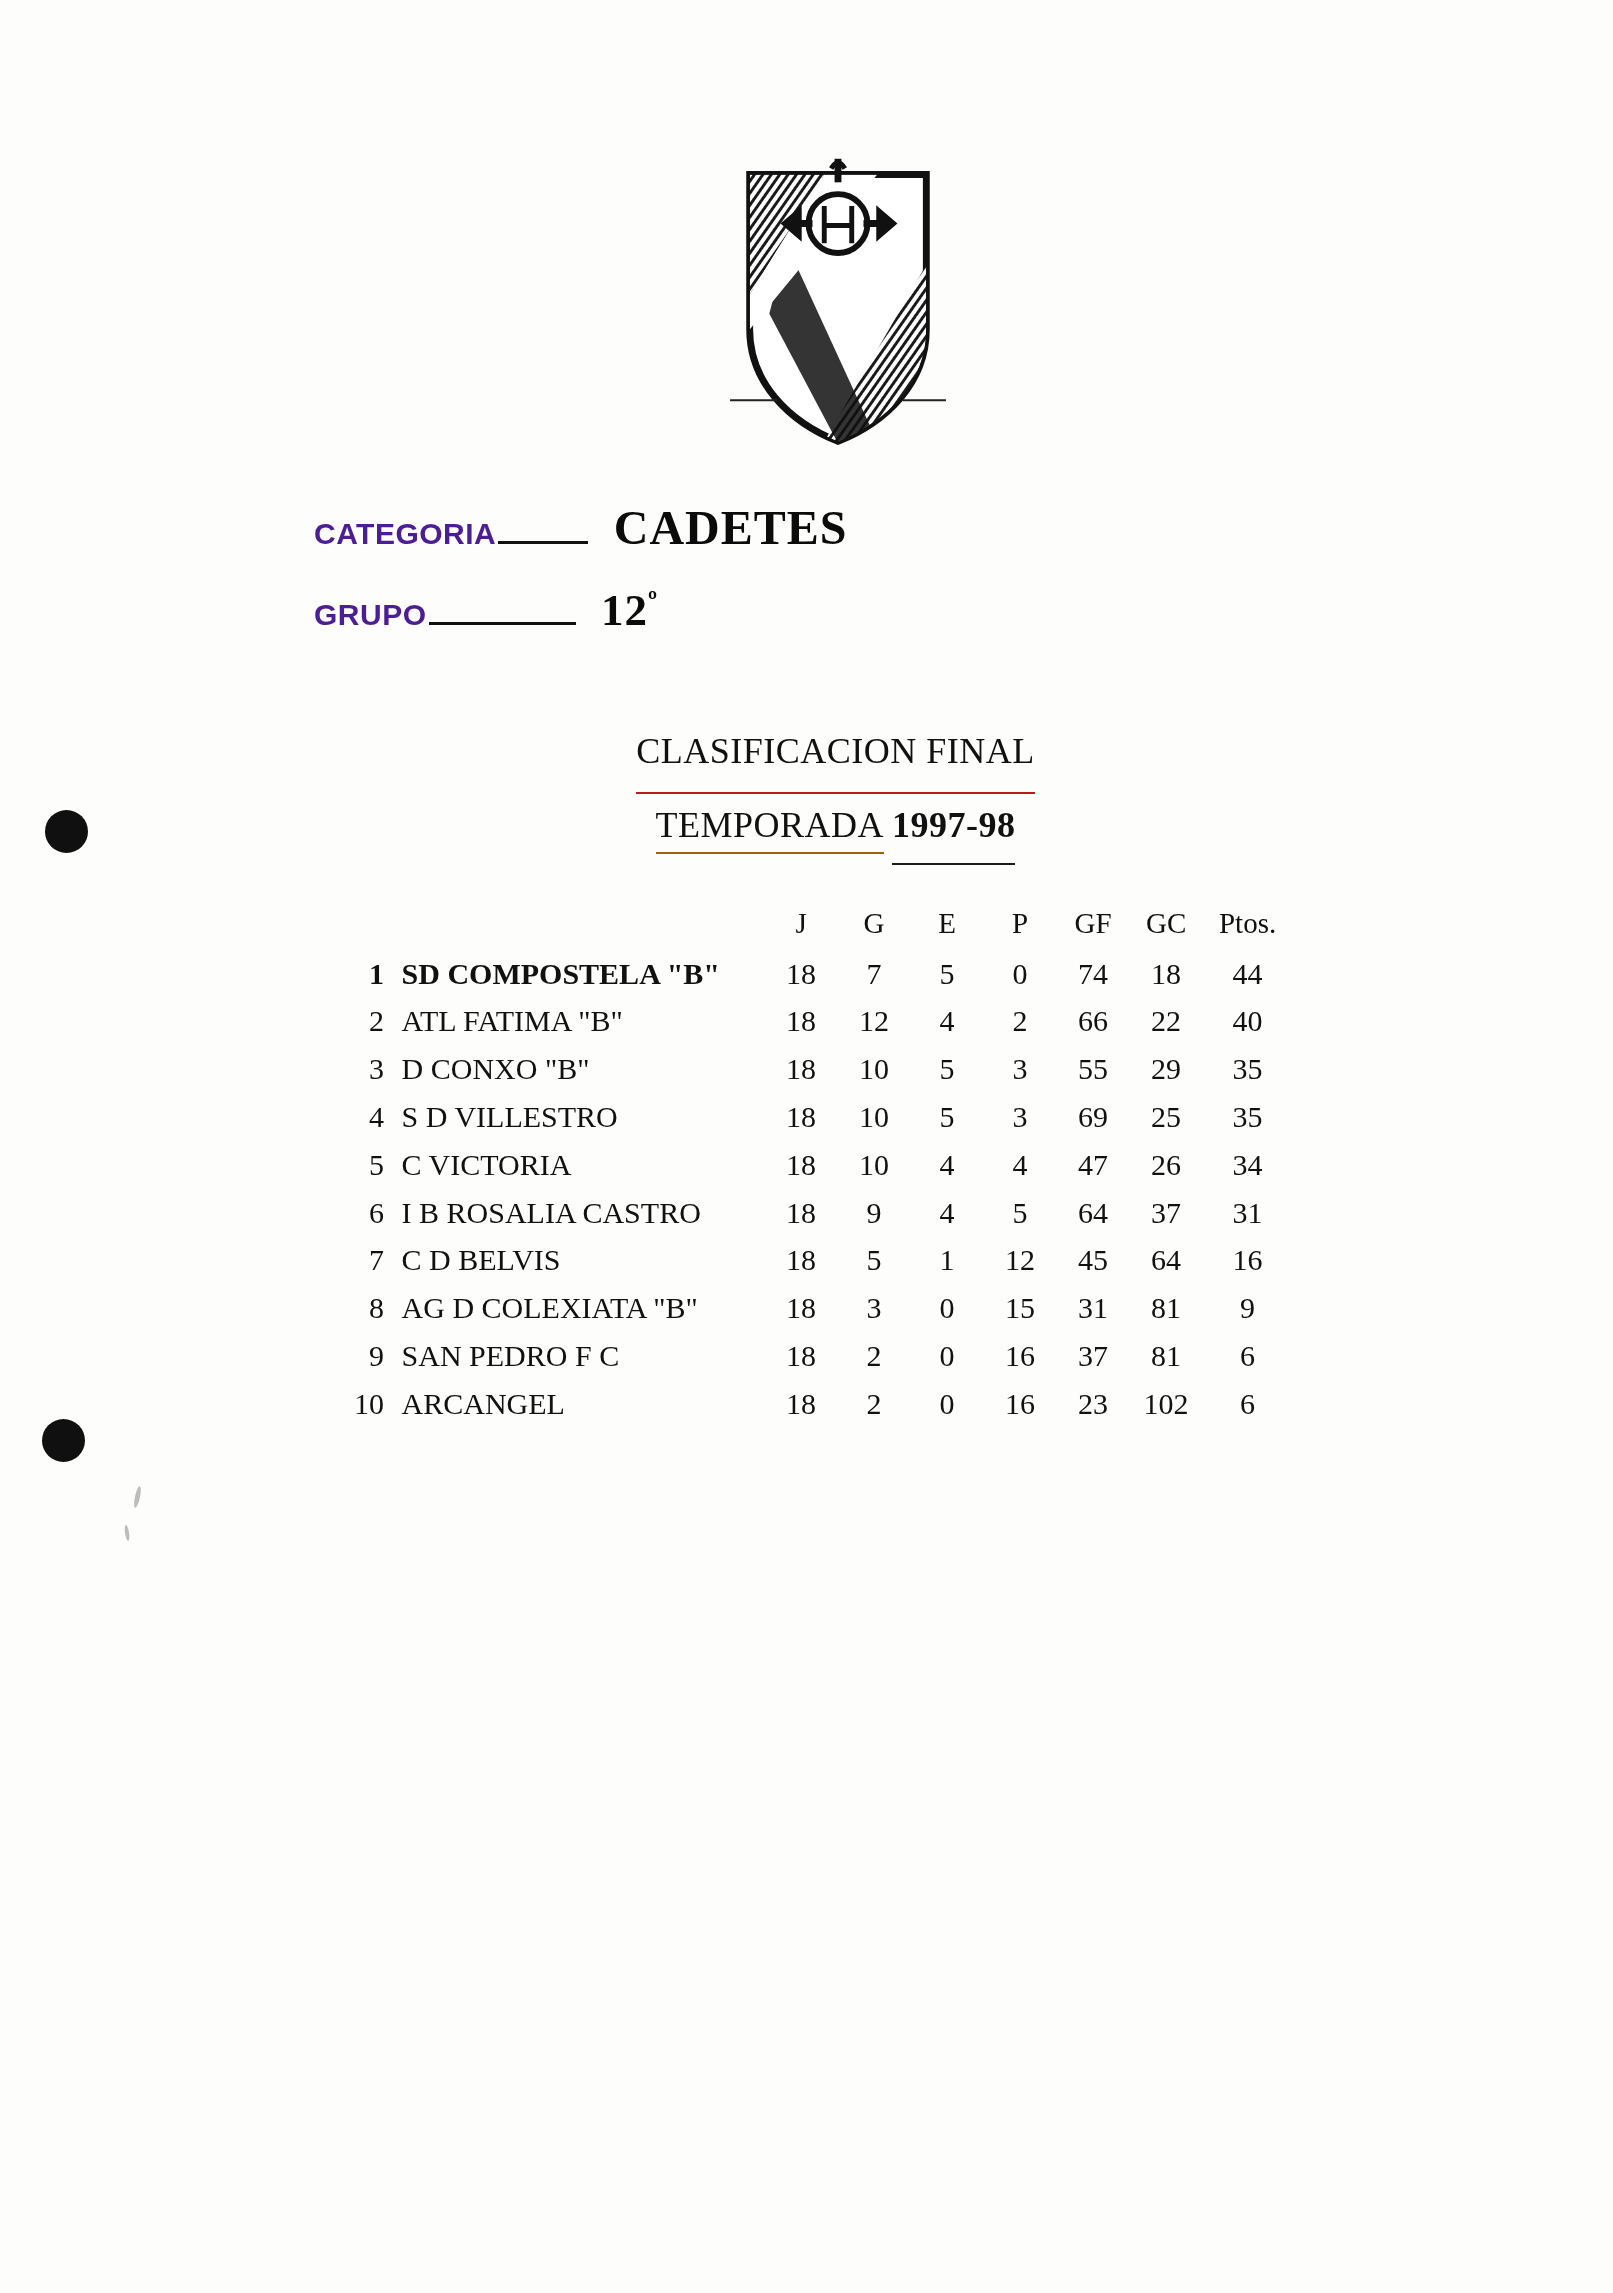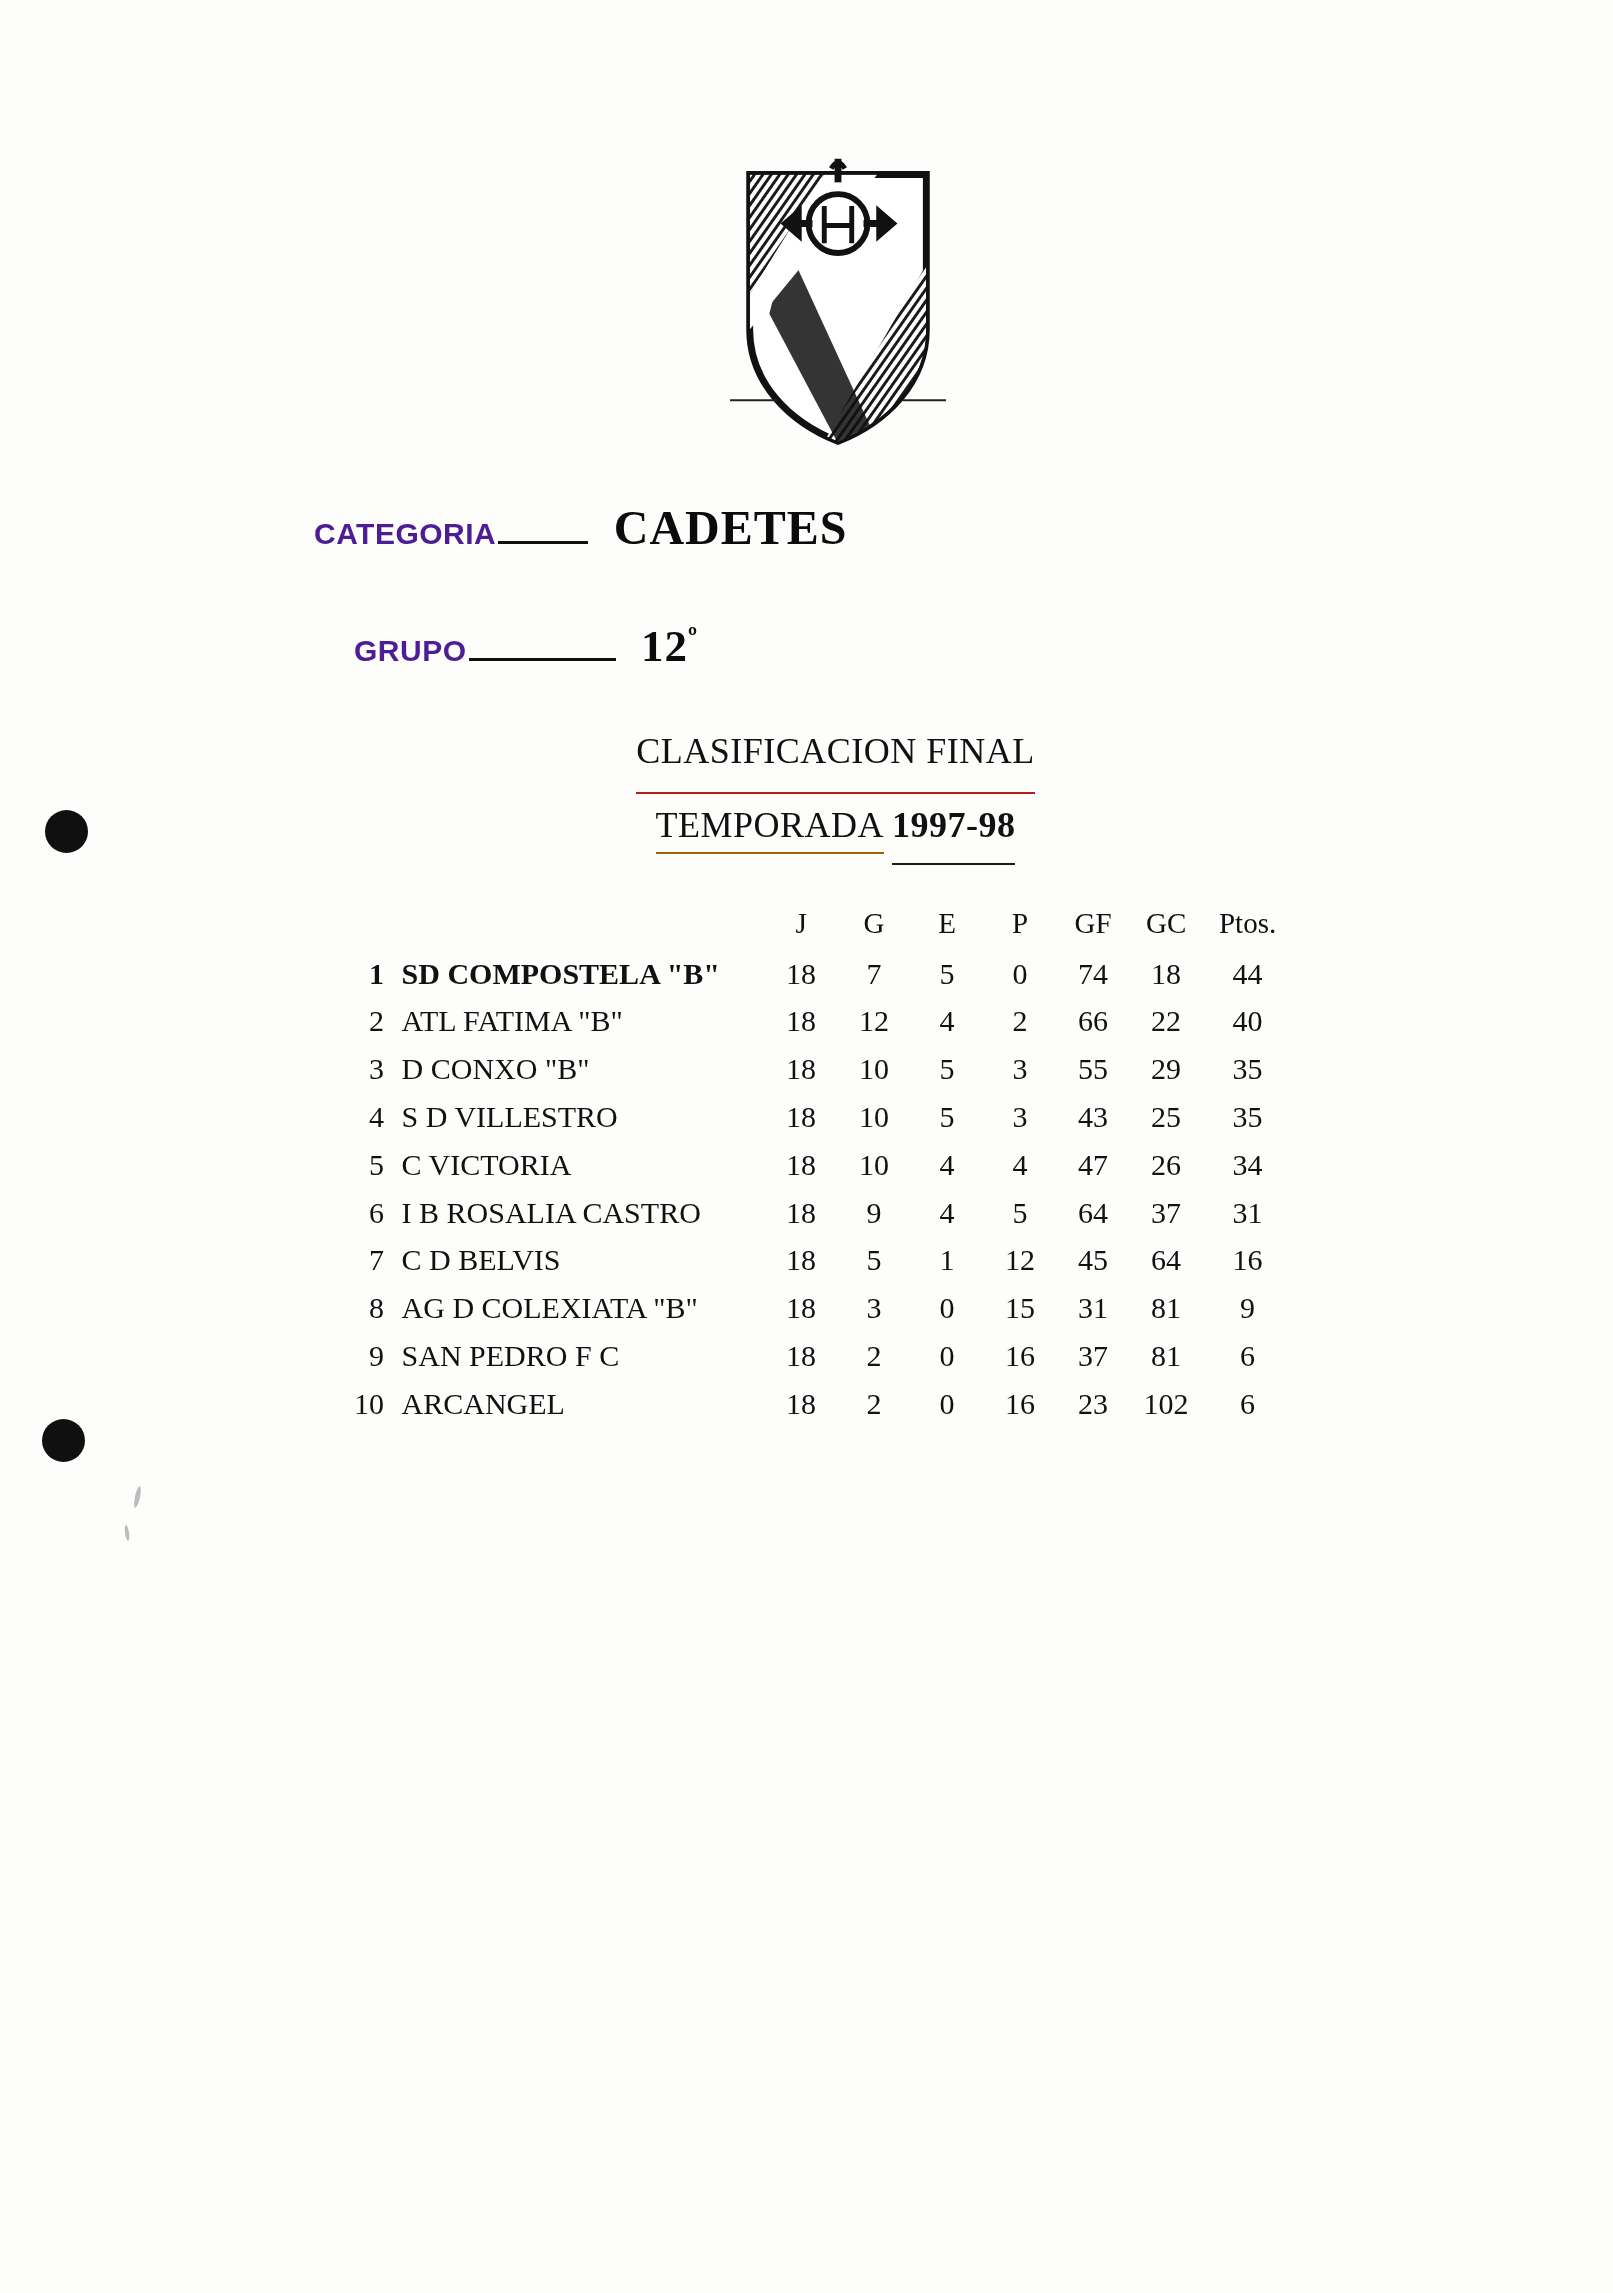--- a/index.html
+++ b/index.html
@@ -64,21 +64,21 @@
   }
   .hdr-value {
     font-family: "Liberation Serif", serif;
     font-weight: bold;
     font-size: 48px;
     letter-spacing: 1px;
     margin-left: 25.5px;
     color: #0b0b0b;
   }
   #categoria-line { left: 314px; top: 500px; }
-  #grupo-line { left: 314px; top: 620px; margin-left: 40px; }
+  #grupo-line { left: 314px; top: 584px; }
   #categoria-line .hdr-rule { width: 90px; }
   #grupo-line .hdr-rule { width: 147px; }
   .hdr-value.small { font-size: 45px; text-align: center; }
   .sup { font-size: 27.4px; vertical-align: super; }
 
   
   .doc-title {
     position: absolute;
     width: 100%;
     text-align: center;
@@ -265,21 +265,21 @@
             <td class="col-num">29</td>
             <td class="col-ptos">35</td>
           </tr>
           <tr>
             <td class="col-pos">4</td>
             <td class="col-team">S D VILLESTRO</td>
             <td class="col-num">18</td>
             <td class="col-num">10</td>
             <td class="col-num">5</td>
             <td class="col-num">3</td>
-            <td class="col-num">43</td>
+            <td class="col-num">69</td>
             <td class="col-num">25</td>
             <td class="col-ptos">35</td>
           </tr>
           <tr>
             <td class="col-pos">5</td>
             <td class="col-team">C VICTORIA</td>
             <td class="col-num">18</td>
             <td class="col-num">10</td>
             <td class="col-num">4</td>
             <td class="col-num">4</td>

